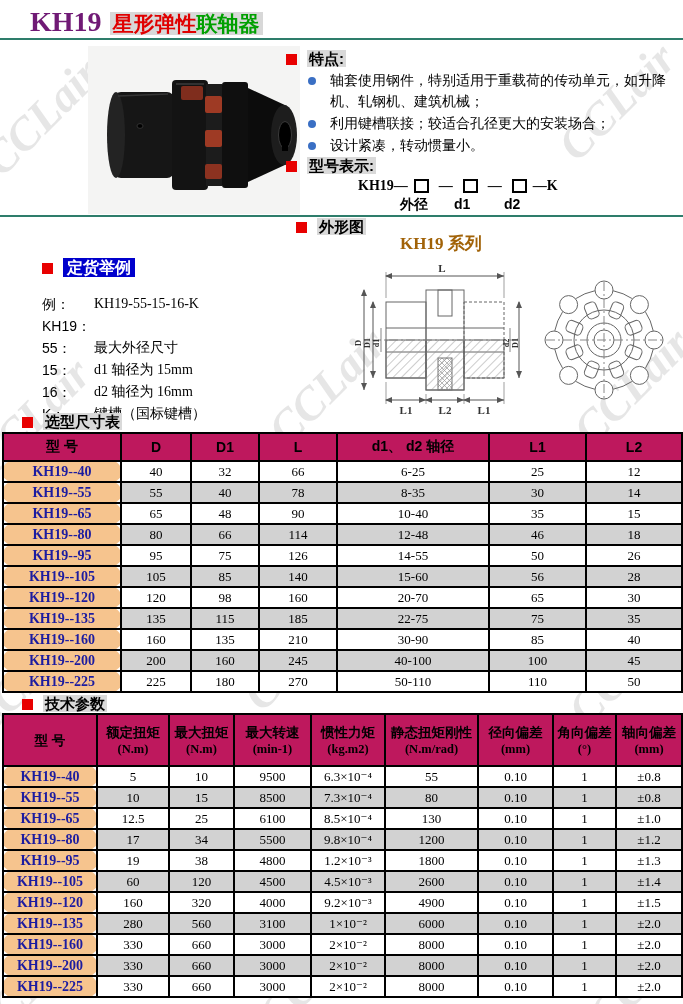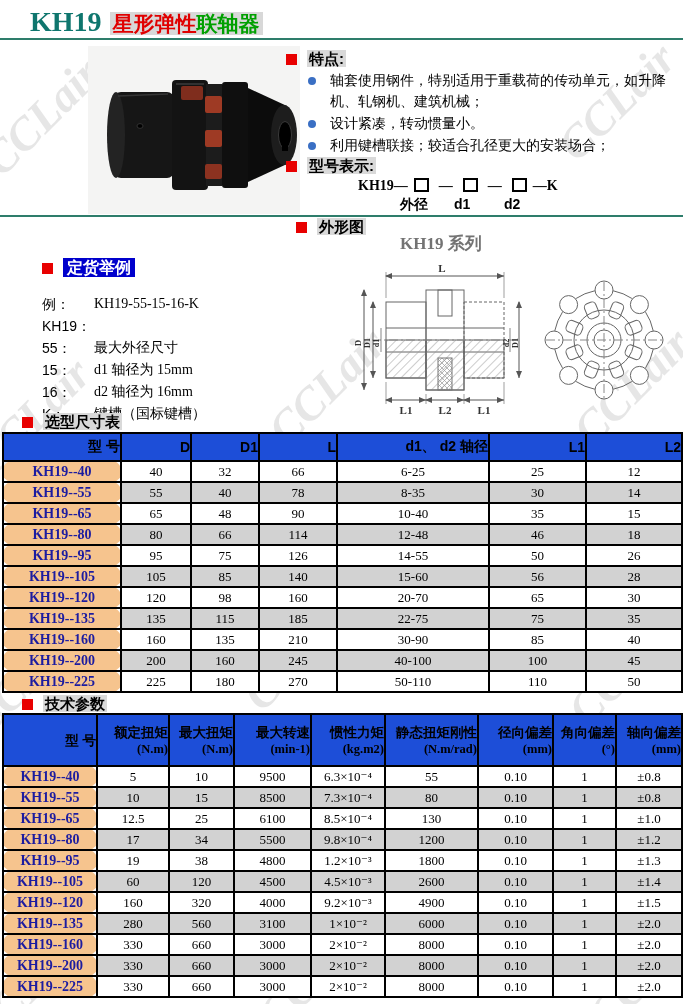--- a/index.html
+++ b/index.html
@@ -19,68 +19,68 @@
     color: rgba(140,140,140,0.22);
     transform: rotate(-45deg);
     white-space: nowrap;
     pointer-events: none;
     z-index: 1;
   }
   .content { position:absolute; inset:0; z-index:2; }
 
   
   .title-row { position:absolute; left:30px; top:6px; }
-  .title-model { font: bold 28px "Liberation Serif", serif; color:#0f766e; }
+  .title-model { font: bold 28px "Liberation Serif", serif; color:#701a75; }
   .title-hl { background:#d8d8d8; font-weight:bold; font-size:21px; padding:0 3px; margin-left:8px; }
   .t-red { color:#e00000; }
   .t-green { color:#00a000; }
   .divider1 { position:absolute; left:0; top:38px; width:683px; border-top:2px solid #2e7d6b; }
   .divider2 { position:absolute; left:0; top:215px; width:683px; border-top:2px solid #2e7d6b; }
 
   
   .sec-head { position:absolute; font-weight:bold; font-size:15px; white-space:nowrap; }
   .redsq { display:inline-block; width:11px; height:11px; background:#e80000; margin-right:10px; vertical-align:-1px; }
   .hl { background:#d9d9d9; padding:0 2px; }
   .sel { background:#0000cc; color:#fff; padding:1px 4px; font-size:16px; }
 
   
   .features { position:absolute; left:286px; top:50px; width:394px; }
   .feat-list { }
   .feat-item { display:flex; font-size:14px; line-height:21px; margin-top:1px; }
   .dot { flex:0 0 8px; width:8px; height:8px; border-radius:50%; background:#3a6fc4; margin:7px 14px 0 22px; }
 
   
   .md-diagram { position:absolute; left:358px; top:178px; font: bold 14px "Liberation Serif", serif; }
-  .md-row { display:flex; align-items:flex-start; }
+  .md-row { display:flex; align-items:center; }
   .md-box { display:inline-block; width:15px; height:14px; border:2px solid #000; margin:0 6px; background:#fff; }
   .md-dash { font-weight:bold; padding:0 4px; }
   .md-labels { position:relative; height:18px; font: bold 14px "Liberation Sans", sans-serif; }
   .md-lab { position:absolute; top:2px; }
 
   
-  .series-title { position:absolute; left:400px; top:232px; color:#737373; font: bold 17px "Liberation Serif", serif; }
+  .series-title { position:absolute; left:400px; top:232px; color:#a16207; font: bold 17px "Liberation Serif", serif; }
 
   
   .ordering { position:absolute; left:42px; top:258px; width:300px; }
   .ord-lines { margin-top:14px; font-size:14px; line-height:22px; }
   .ord-row { display:flex; }
   .ord-key { flex: 0 0 52px; }
   .ord-val { font-family:"Liberation Serif","DejaVu Sans",serif; }
 
   
   .photo { position:absolute; left:88px; top:46px; }
   .drawing { position:absolute; left:352px; top:248px; }
 
   
   .tbl { position:absolute; left:2px; width:679px; border-collapse:collapse; table-layout:fixed; }
   .tbl th, .tbl td {
     border:2px solid #000; text-align:center; vertical-align:middle;
     overflow:hidden; white-space:nowrap;
   }
-  .tbl th { background:#1d4ed8; font-weight:bold; font-size:14px; font-family:"Liberation Sans",sans-serif;text-align:right; }
+  .tbl th { background:#be185d; font-weight:bold; font-size:14px; font-family:"Liberation Sans",sans-serif; }
   .tbl td { font: 13px "Liberation Serif","DejaVu Sans",serif; height:21px; background:#fff; }
   .tbl tbody tr:nth-child(even) td { background:#d2d2d2; }
   .tbl td.model { background:#f6c48e !important; color:#1c1ca0; font-weight:bold; font-size:14px; font-family:"Liberation Serif",serif;border-radius:9px; }
   #dim-table { top:432px; }
   #dim-table th { height:28px; }
   #tech-table { top:713px; }
   #tech-table th { height:52px; padding:2px 0; }
   #tech-table th .t { display:block; font-size:13.5px; line-height:17px; }
   #tech-table th .u { display:block; font-weight:bold; font-size:12.5px; line-height:16px; font-family:"Liberation Serif",serif; }
   .head-dim { position:absolute; left:22px; top:413px; }
@@ -140,25 +140,25 @@
       <div style="font-weight:bold; font-size:15px;">
         <span class="redsq"></span><span class="hl">特点:</span>
       </div>
       <div class="feat-list">
         <div class="feat-item">
           <span class="dot"></span>
           <span>轴套使用钢件，特别适用于重载荷的传动单元，如升降机、轧钢机、建筑机械；</span>
         </div>
         <div class="feat-item">
           <span class="dot"></span>
-          <span>设计紧凑，转动惯量小。</span>
+          <span>利用键槽联接；较适合孔径更大的安装场合；</span>
         </div>
         <div class="feat-item">
           <span class="dot"></span>
-          <span>利用键槽联接；较适合孔径更大的安装场合；</span>
+          <span>设计紧凑，转动惯量小。</span>
         </div>
       </div>
     </div>
 
     <div class="sec-head" style="left:286px; top:157px;">
       <span class="redsq"></span><span class="hl">型号表示:</span>
     </div>
     <div class="md-diagram">
       <div class="md-row">
         <span>KH19—</span>

